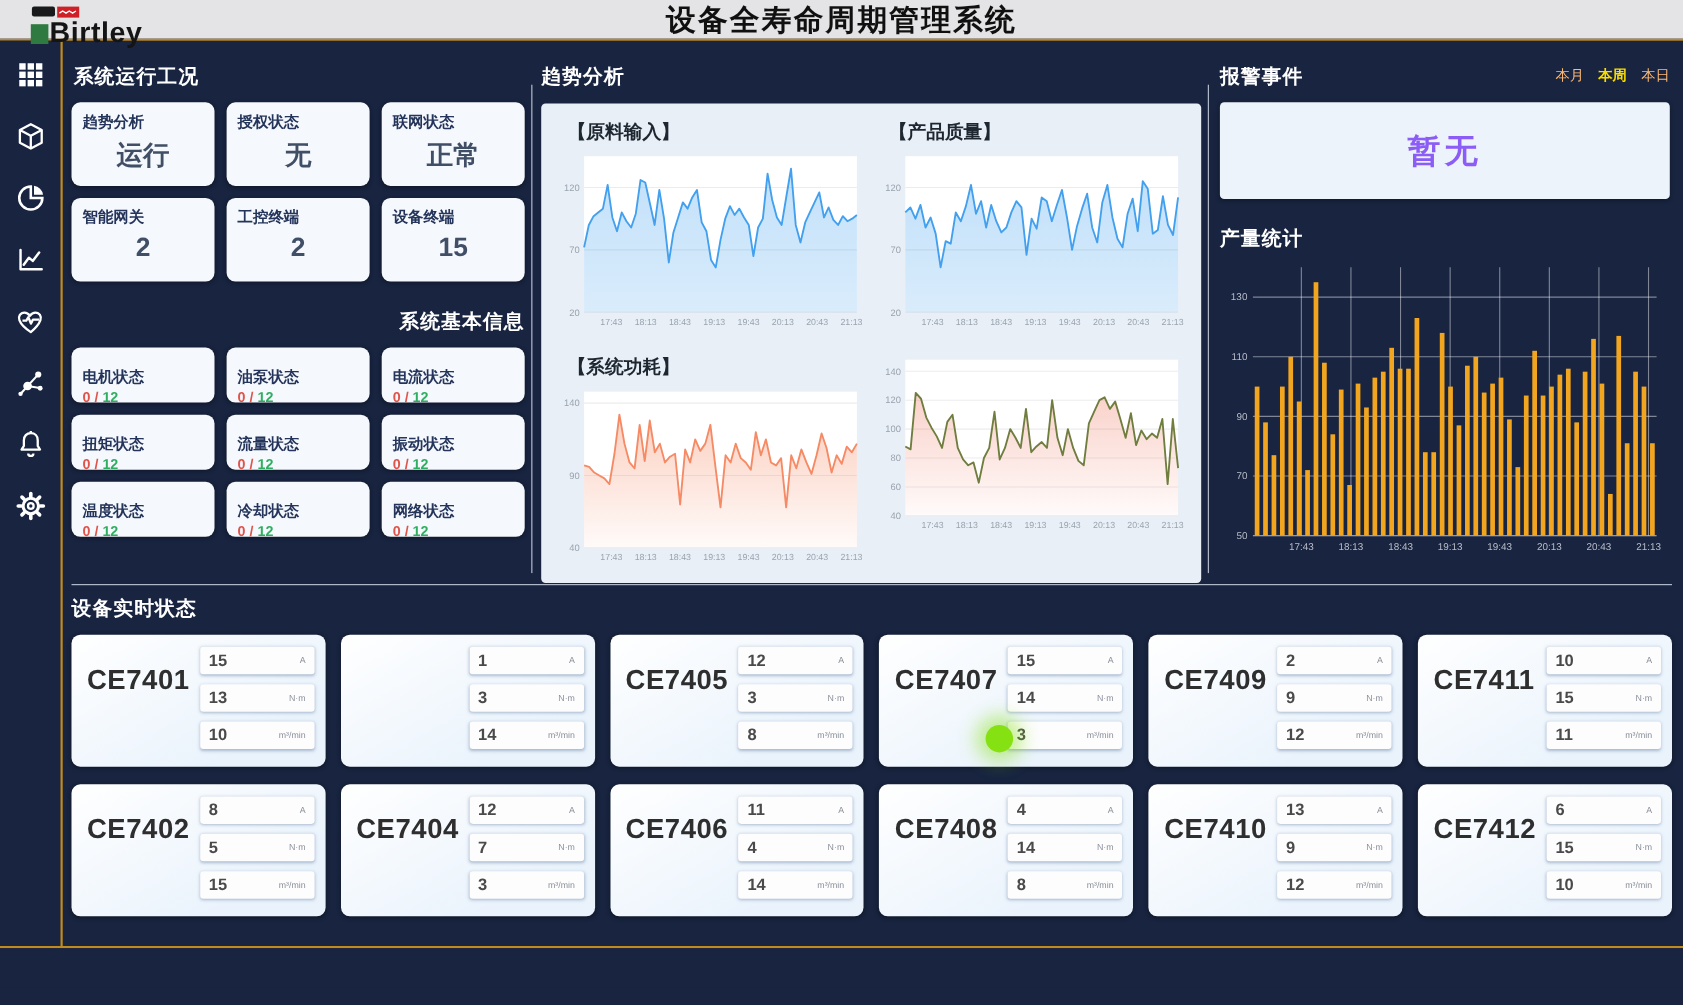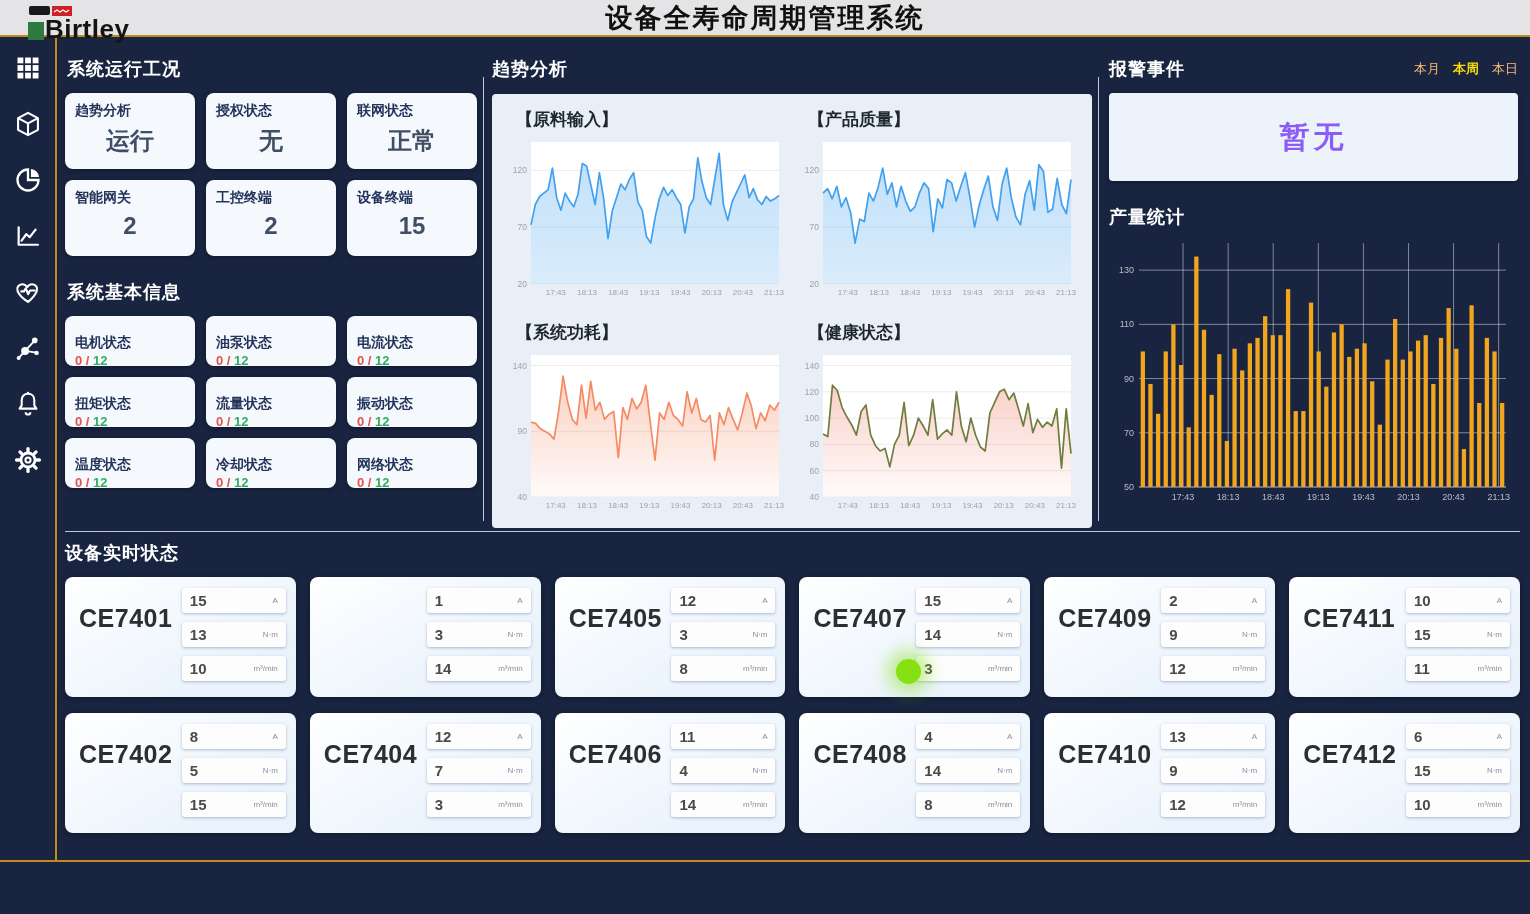--- a/index.html
+++ b/index.html
@@ -36,21 +36,21 @@
   .card { background:#f5f8fd; border-radius:8px; box-shadow:0 1px 4px rgba(0,0,0,.35); }
   .run-card { height:76px; padding:9px 10px; }
   .run-label { display:block; font-size:14px; color:#24345a; font-weight:600; }
   .run-value { display:block; font-size:24px; color:#414f66; font-weight:700; text-align:center; margin-top:5px; }
   .info-grid { margin-top:0; }
   .info-card { height:50px; padding:18px 10px; }
   .info-label { display:block; font-size:14px; color:#24345a; font-weight:600; }
   .info-value { display:block; font-size:13px; font-weight:700; margin-top:1px; }
   .info-fault { color:#e0544a; }
   .info-total { color:#2fae60; }
-  .gap-title { margin:24px 0 12px 2px !important; }
+  .gap-title { margin:24px 0 12px 2px !important;text-align:right; }
 
   .v-divider { width:1px; background:rgba(222,230,242,0.85); margin:40px 6px 10px 6px; }
 
   
   .mid-col { width:600px; padding-top:20px; margin-left:2px; }
   .mid-col .section-title { margin-bottom:13px; }
   .trend-panel { background:#e8eff7; border-radius:4px; padding:12px 8px 10px 8px; display:grid; grid-template-columns:1fr 1fr; row-gap:14px; }
   .trend-chart { padding:0 4px; }
   .t-title { font-size:17px; font-weight:700; color:#1e2630; margin:2px 0 4px 12px; }
 
@@ -337,21 +337,20 @@
                   <text x="145.3314285714286" y="160" text-anchor="middle" fill="#9aa3ad" font-size="8">19:13</text>
                   <text x="176.50857142857143" y="160" text-anchor="middle" fill="#9aa3ad" font-size="8">19:43</text>
                   <text x="207.6857142857143" y="160" text-anchor="middle" fill="#9aa3ad" font-size="8">20:13</text>
                   <text x="238.86285714285714" y="160" text-anchor="middle" fill="#9aa3ad" font-size="8">20:43</text>
                   <text x="270.03999999999996" y="160" text-anchor="middle" fill="#9aa3ad" font-size="8">21:13</text>
                   <path d="M27.0 74.1 L31.6 75.4 L36.2 80.6 L40.8 83.3 L45.4 85.9 L50.0 91.1 L54.6 63.5 L59.1 28.0 L63.7 54.3 L68.3 71.4 L72.9 76.7 L77.5 37.2 L82.1 70.1 L86.7 33.3 L91.3 62.2 L95.9 54.3 L100.5 71.4 L105.1 66.2 L109.7 63.5 L114.3 109.6 L118.9 59.6 L123.4 71.4 L128.0 50.4 L132.6 60.9 L137.2 54.3 L141.8 37.2 L146.4 75.4 L151.0 112.2 L155.6 64.9 L160.2 71.4 L164.8 54.3 L169.4 67.5 L174.0 71.4 L178.6 78.0 L183.1 43.8 L187.7 64.9 L192.3 50.4 L196.9 71.4 L201.5 74.1 L206.1 67.5 L210.7 112.2 L215.3 64.9 L219.9 76.7 L224.5 59.6 L229.1 71.4 L233.7 81.9 L238.3 64.9 L242.9 45.1 L247.4 58.3 L252.0 80.6 L256.6 64.9 L261.2 72.7 L265.8 57.0 L270.4 62.2 L275.0 54.3 L275 149 L27 149 Z" fill="url(#grad2)" stroke="none"></path>
                   <path d="M27.0 74.1 L31.6 75.4 L36.2 80.6 L40.8 83.3 L45.4 85.9 L50.0 91.1 L54.6 63.5 L59.1 28.0 L63.7 54.3 L68.3 71.4 L72.9 76.7 L77.5 37.2 L82.1 70.1 L86.7 33.3 L91.3 62.2 L95.9 54.3 L100.5 71.4 L105.1 66.2 L109.7 63.5 L114.3 109.6 L118.9 59.6 L123.4 71.4 L128.0 50.4 L132.6 60.9 L137.2 54.3 L141.8 37.2 L146.4 75.4 L151.0 112.2 L155.6 64.9 L160.2 71.4 L164.8 54.3 L169.4 67.5 L174.0 71.4 L178.6 78.0 L183.1 43.8 L187.7 64.9 L192.3 50.4 L196.9 71.4 L201.5 74.1 L206.1 67.5 L210.7 112.2 L215.3 64.9 L219.9 76.7 L224.5 59.6 L229.1 71.4 L233.7 81.9 L238.3 64.9 L242.9 45.1 L247.4 58.3 L252.0 80.6 L256.6 64.9 L261.2 72.7 L265.8 57.0 L270.4 62.2 L275.0 54.3" fill="none" stroke="#f58a64" stroke-width="1.7" stroke-linejoin="round"></path>
                 </svg>
   </div>
               <div class="trend-chart">
-    <div class="t-title">【健康状态】</div>
     <svg width="282" height="166">
                   <defs>
                     <linearGradient id="grad3" x1="0" y1="0" x2="0" y2="1">
                       <stop offset="0%" stop-color="rgba(240,122,100,0.35)"></stop>
                       <stop offset="100%" stop-color="rgba(240,122,100,0.03)"></stop>
                     </linearGradient>
                   </defs>
                   <rect x="27" y="7" width="248" height="142" fill="#ffffff"></rect>
                   <line x1="27" y1="149" x2="275" y2="149" stroke="#ececec" stroke-width="1"></line>
                   <text x="23" y="152" text-anchor="end" fill="#9aa3ad" font-size="8.5">40</text>

